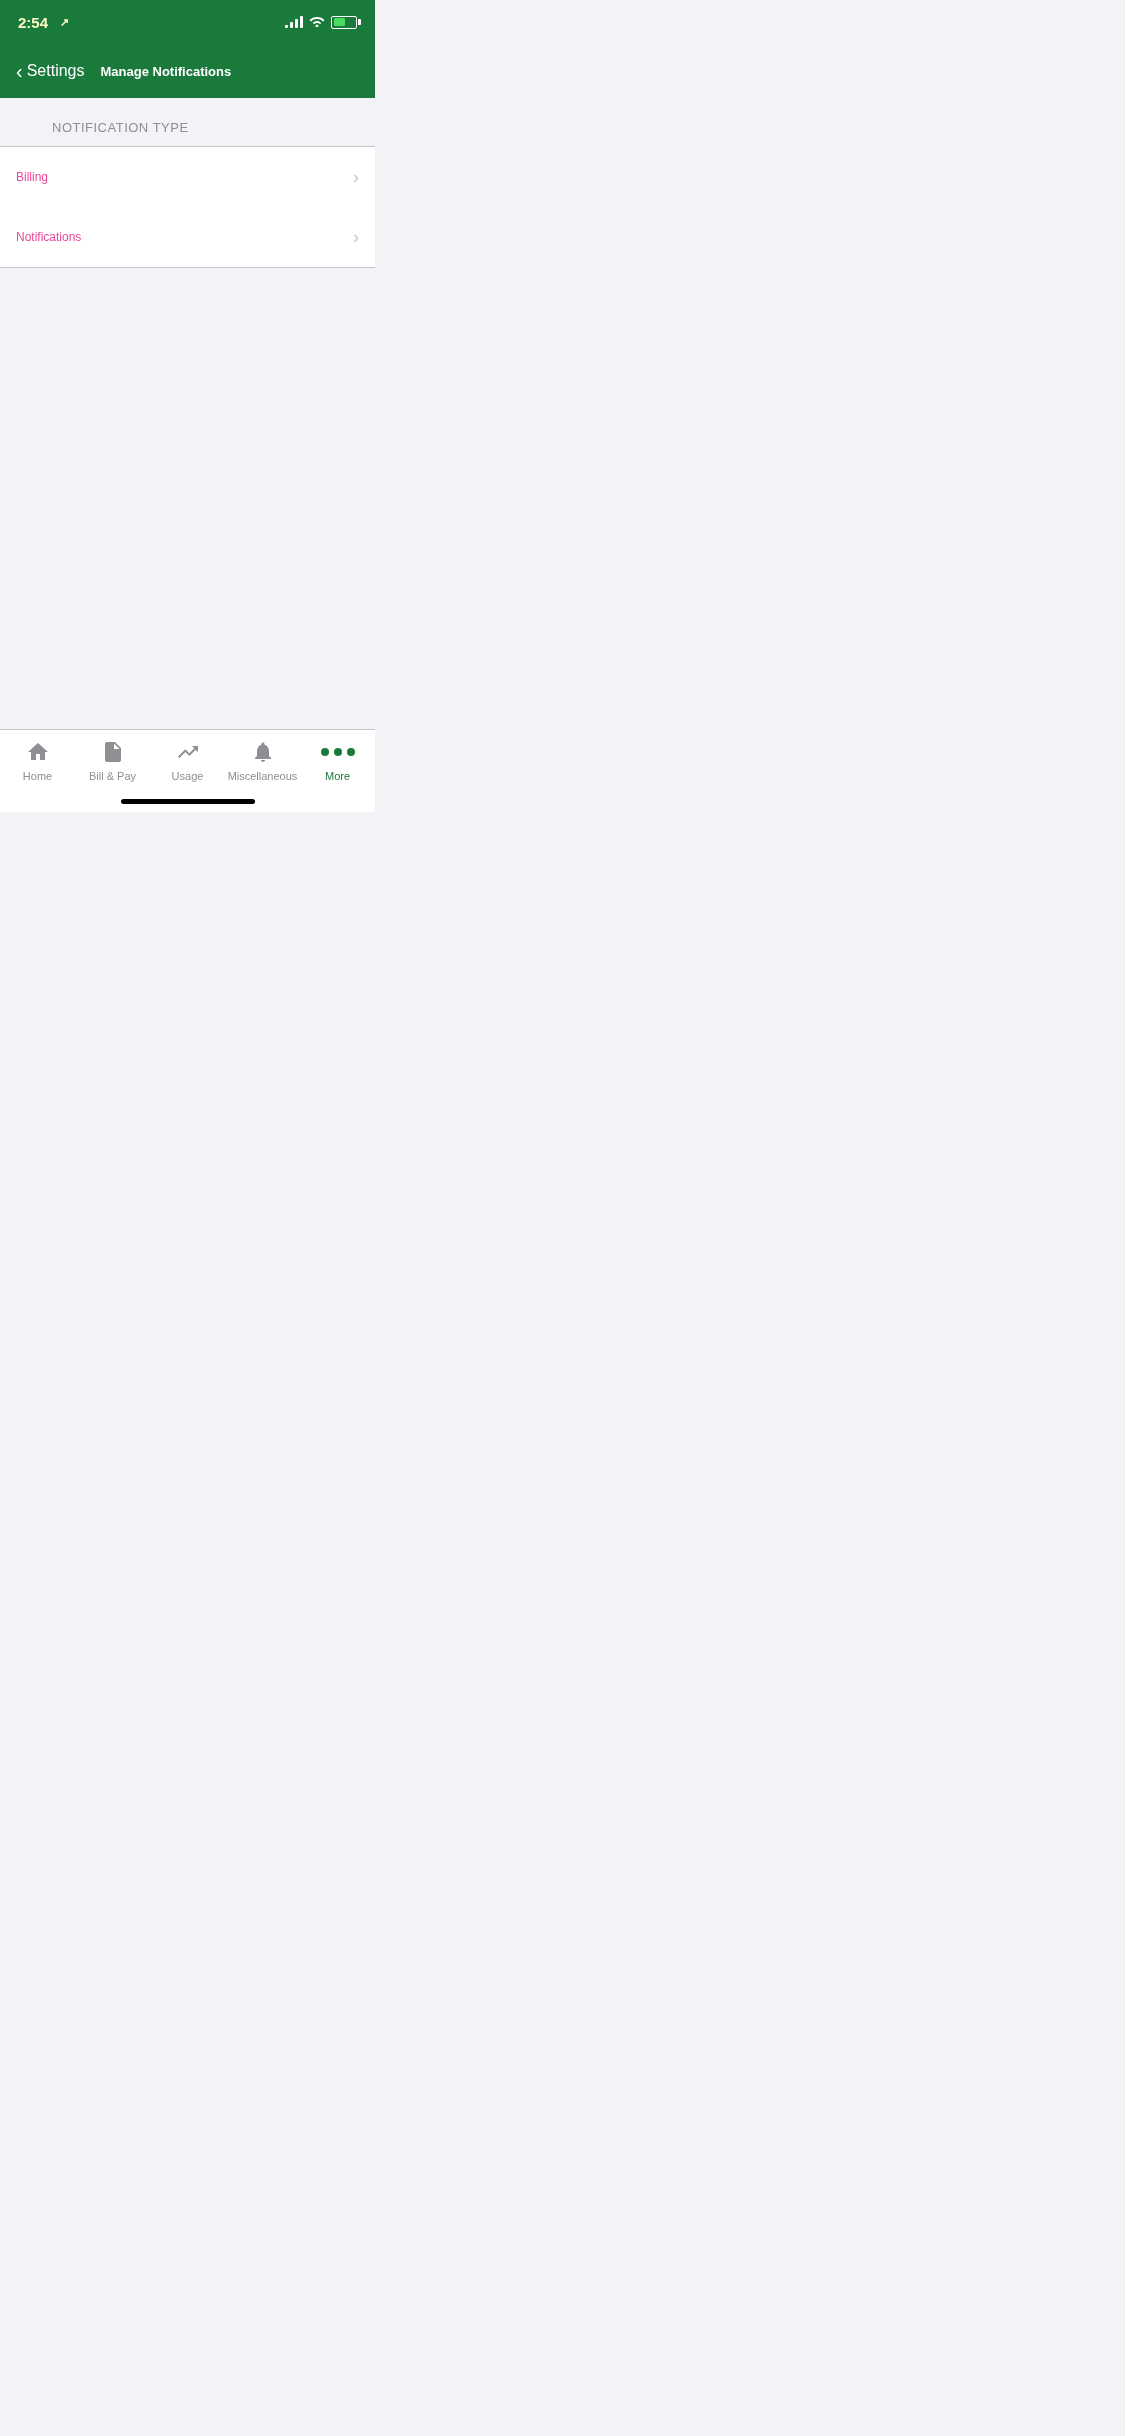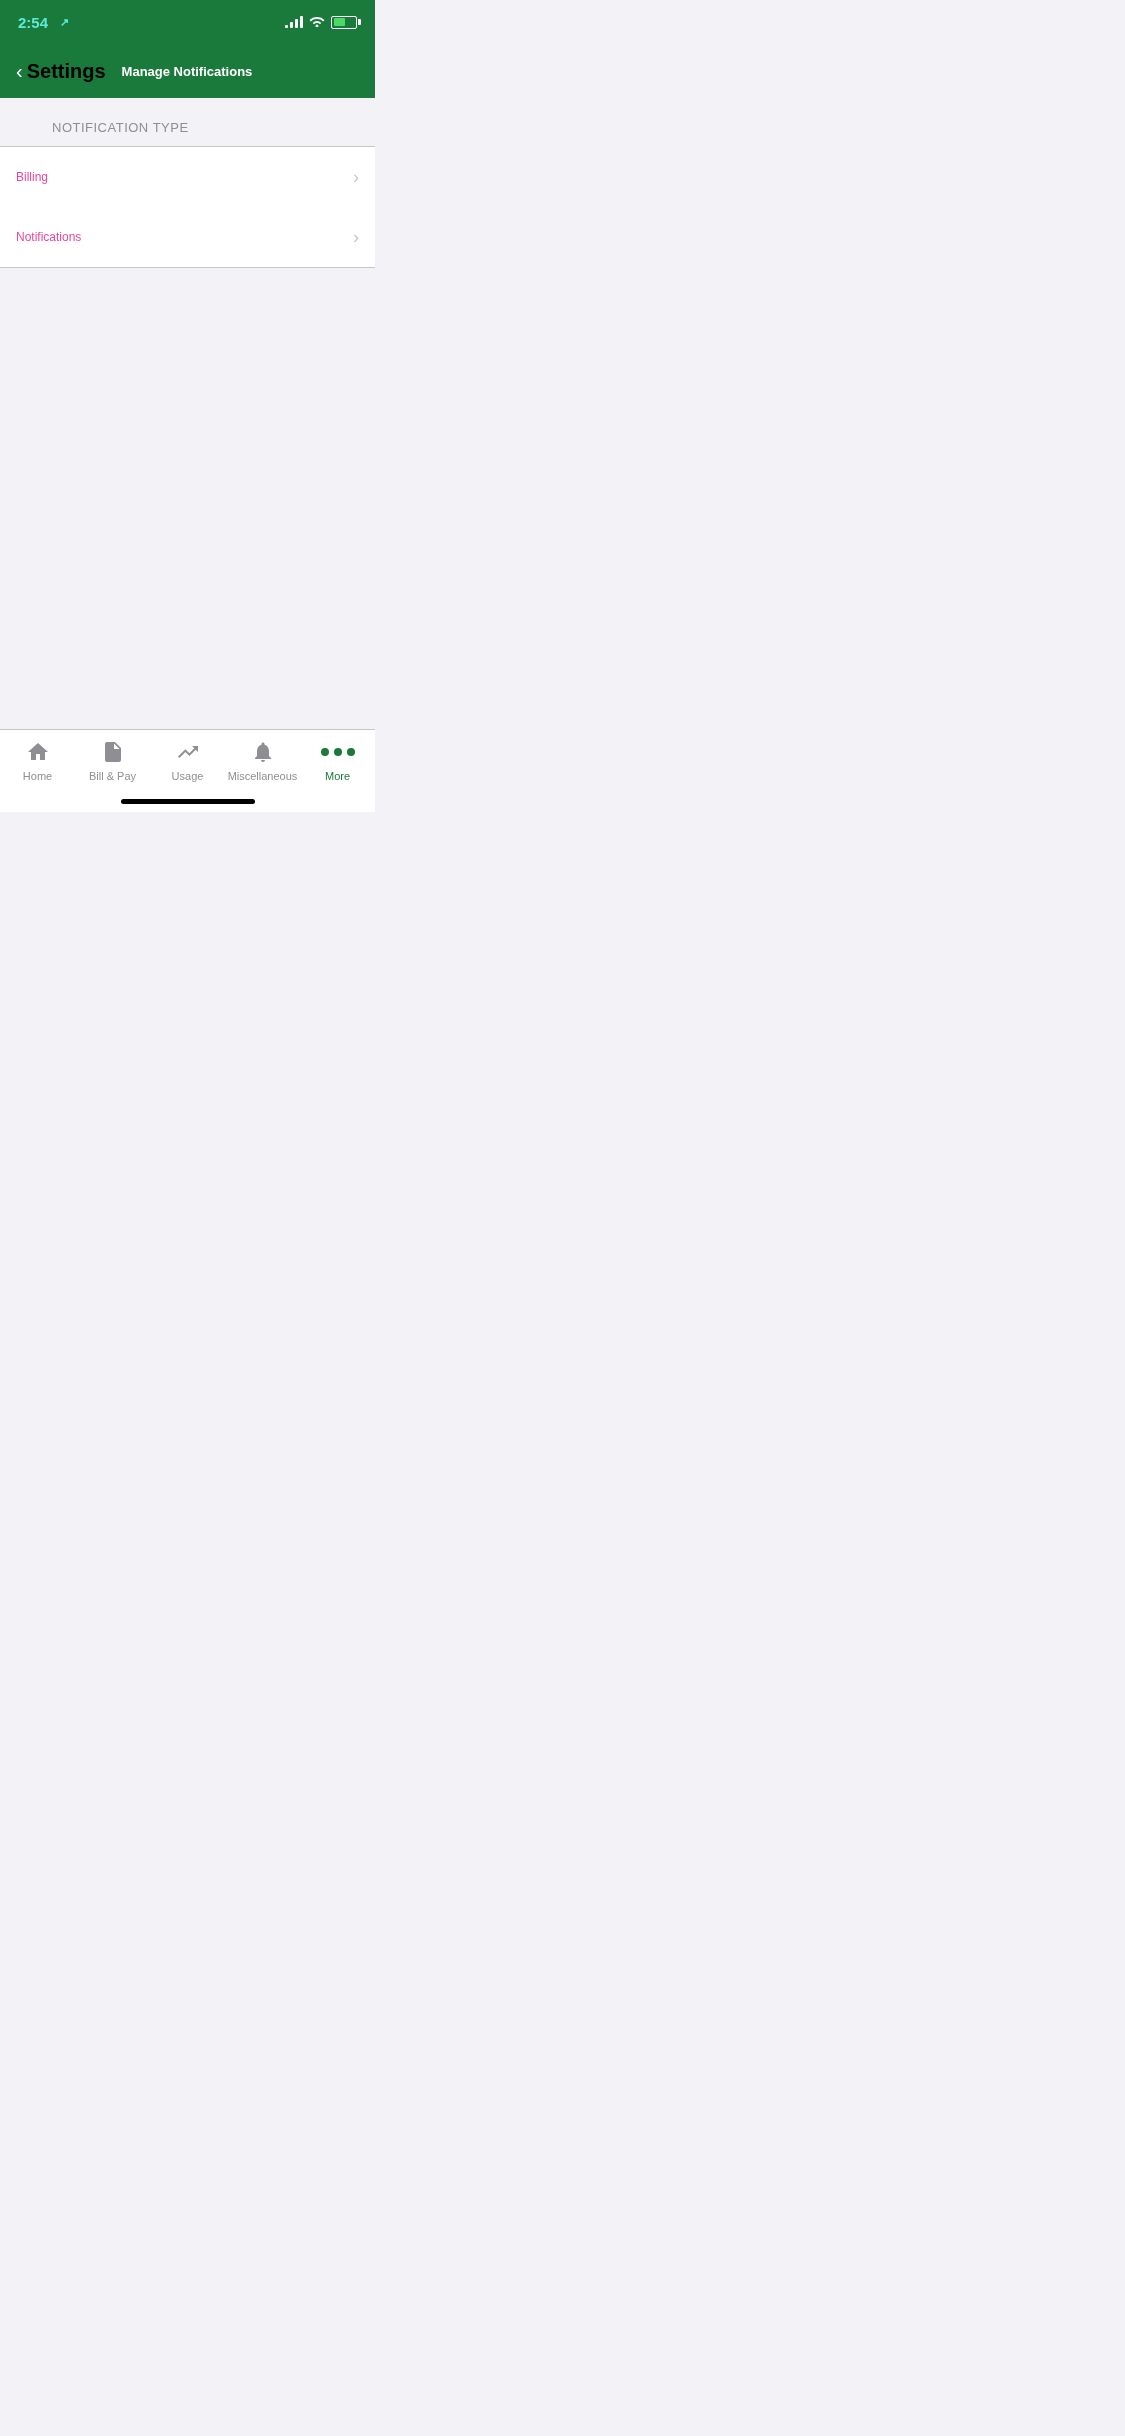--- a/index.html
+++ b/index.html
@@ -18,21 +18,21 @@
     .status-bar {
       background: #1a7a3c;
       height: 44px;
       display: flex;
       align-items: center;
       justify-content: space-between;
       padding: 0 18px;
     }
 
     .status-time {
-      color: #5eead4;
+      color: #fef9c3;
       font-size: 15px;
       font-weight: 600;
       display: flex;
       align-items: center;
       gap: 12px;
     }
 
     .status-time-arrow {
       font-size: 11px;
     }
@@ -109,23 +109,22 @@
       margin-right: 8px;
     }
 
     .back-chevron {
       font-size: 20px;
       margin-right: 4px;
       font-weight: 300;
     }
 
     .header-back-label {
-      font-size: 20px;
-      color: #000000;
-      font-weight: bold;
+      font-size: 16px;
+      color: #ffffff;
     }
 
     .header-title {
       color: white;
       font-size: 13px;
       font-weight: 700;
       margin-left: 8px;
     }
 
     

